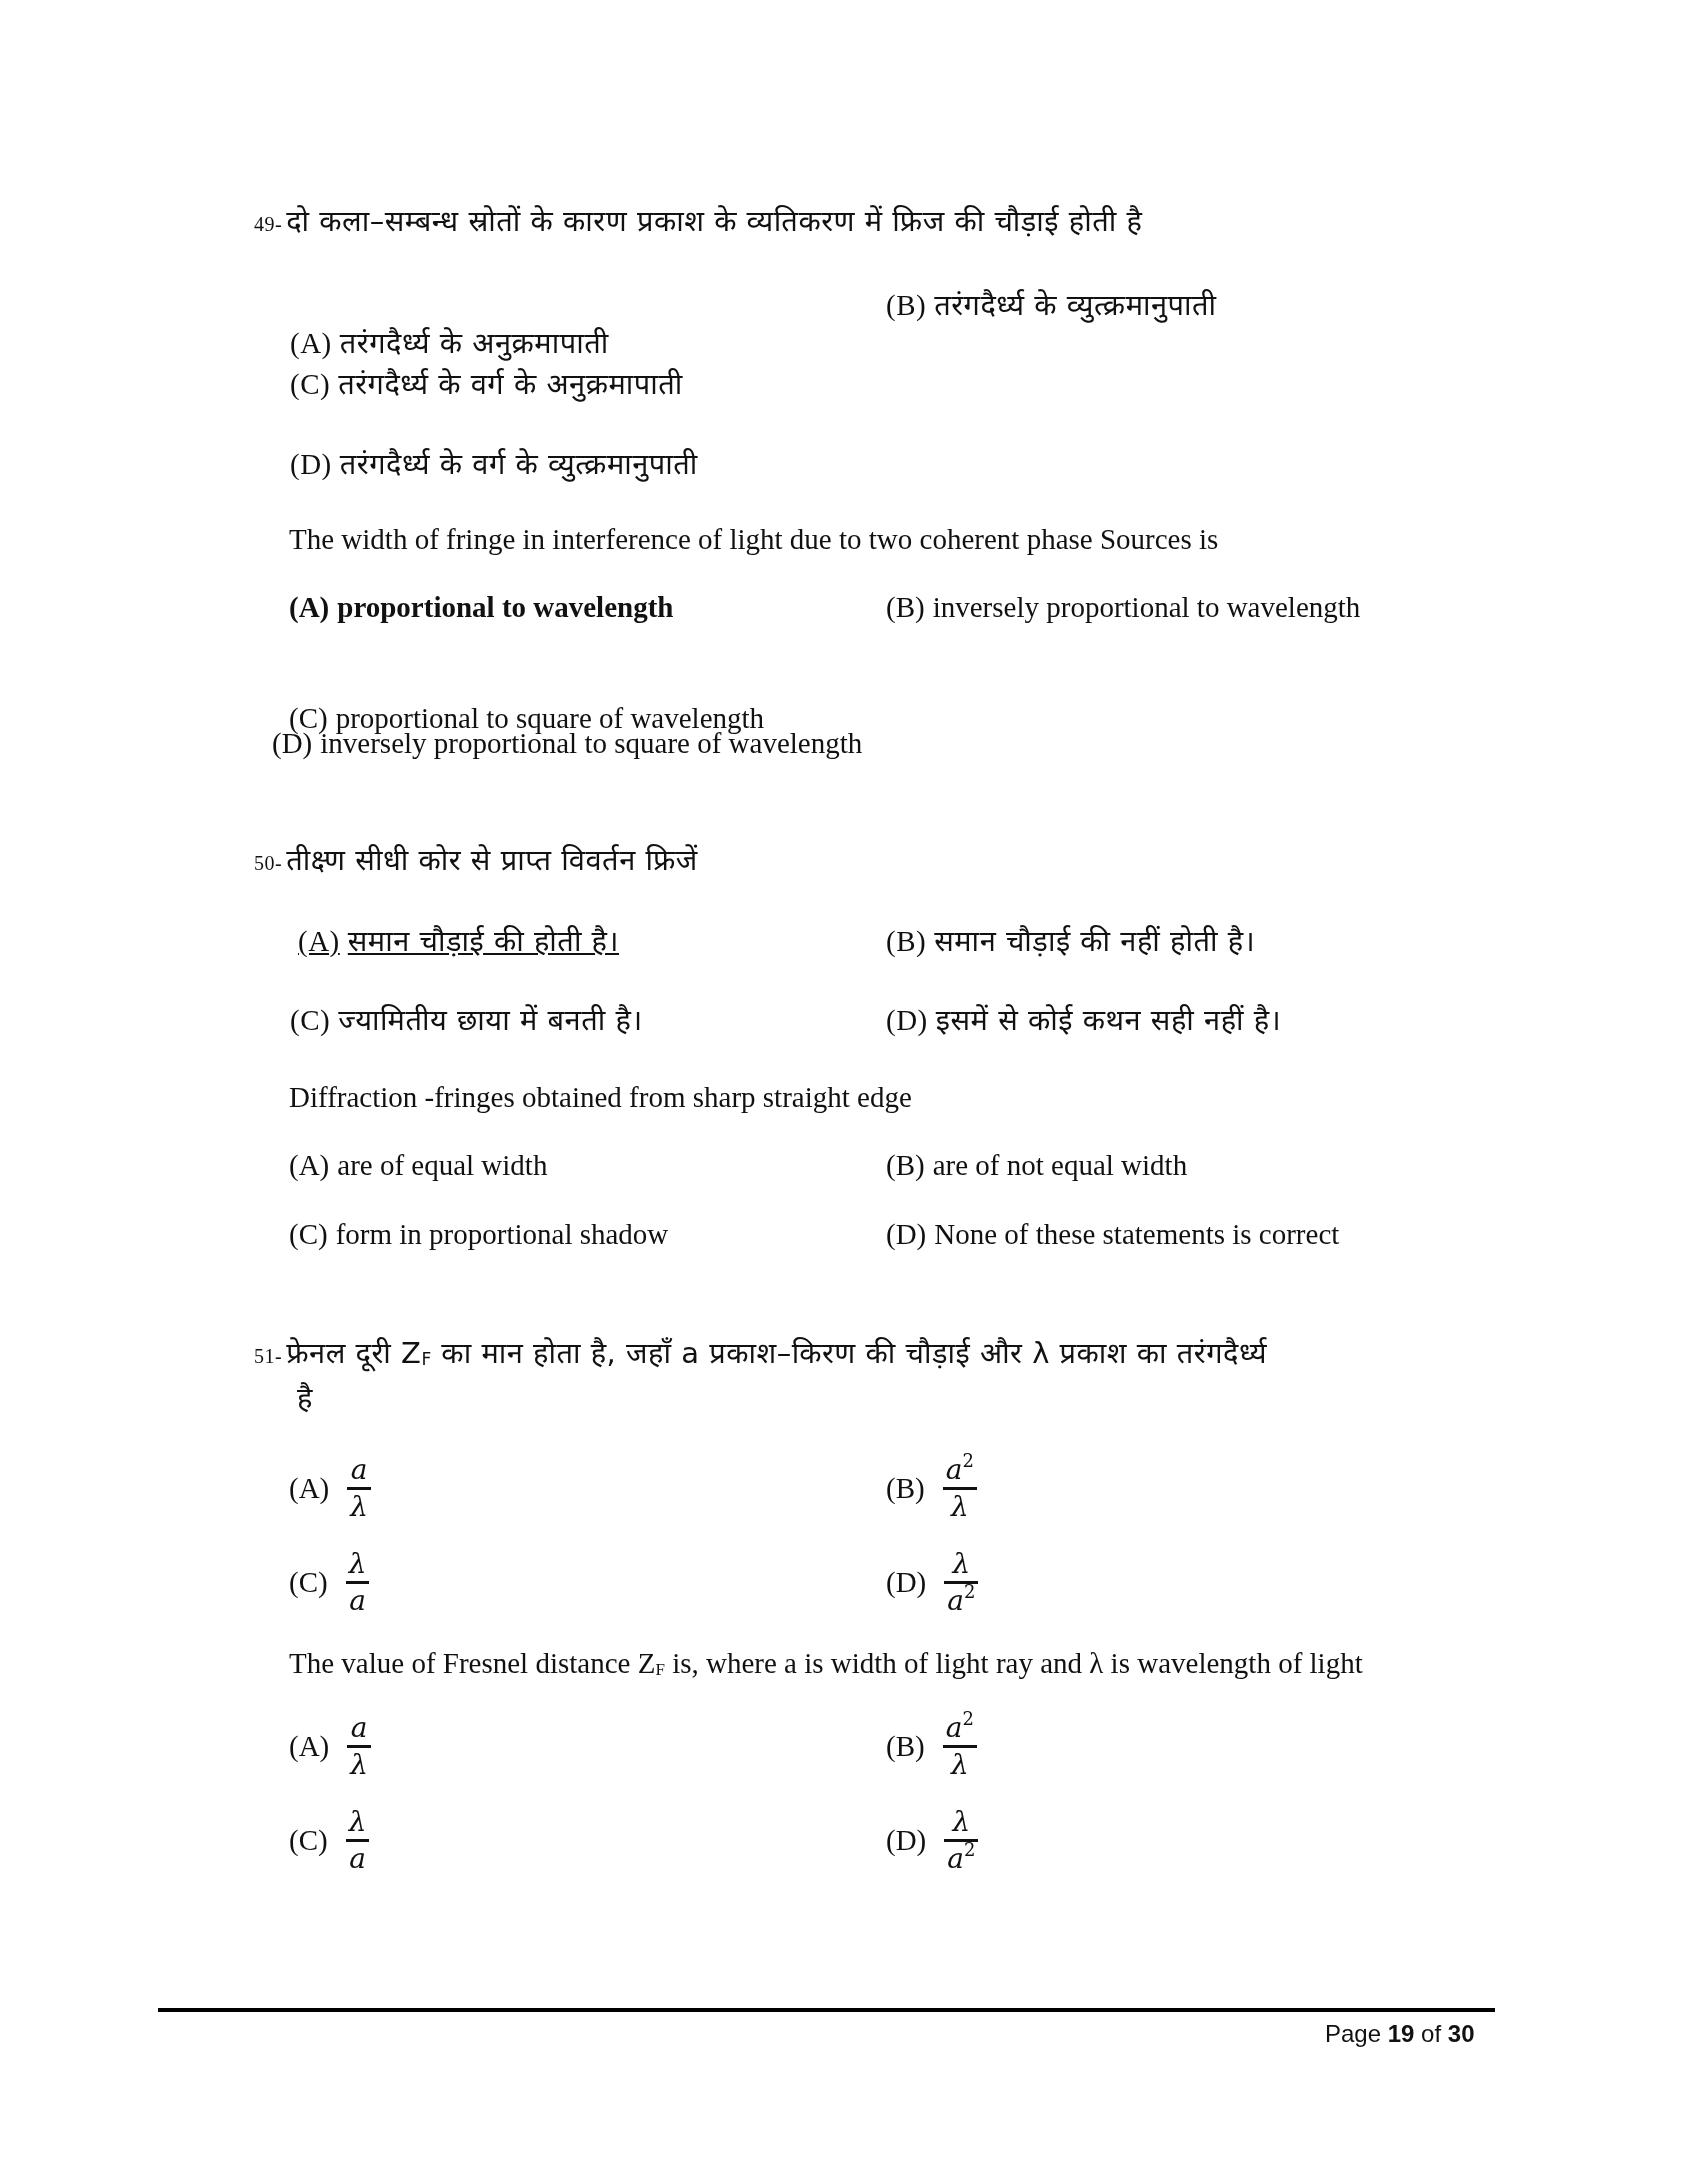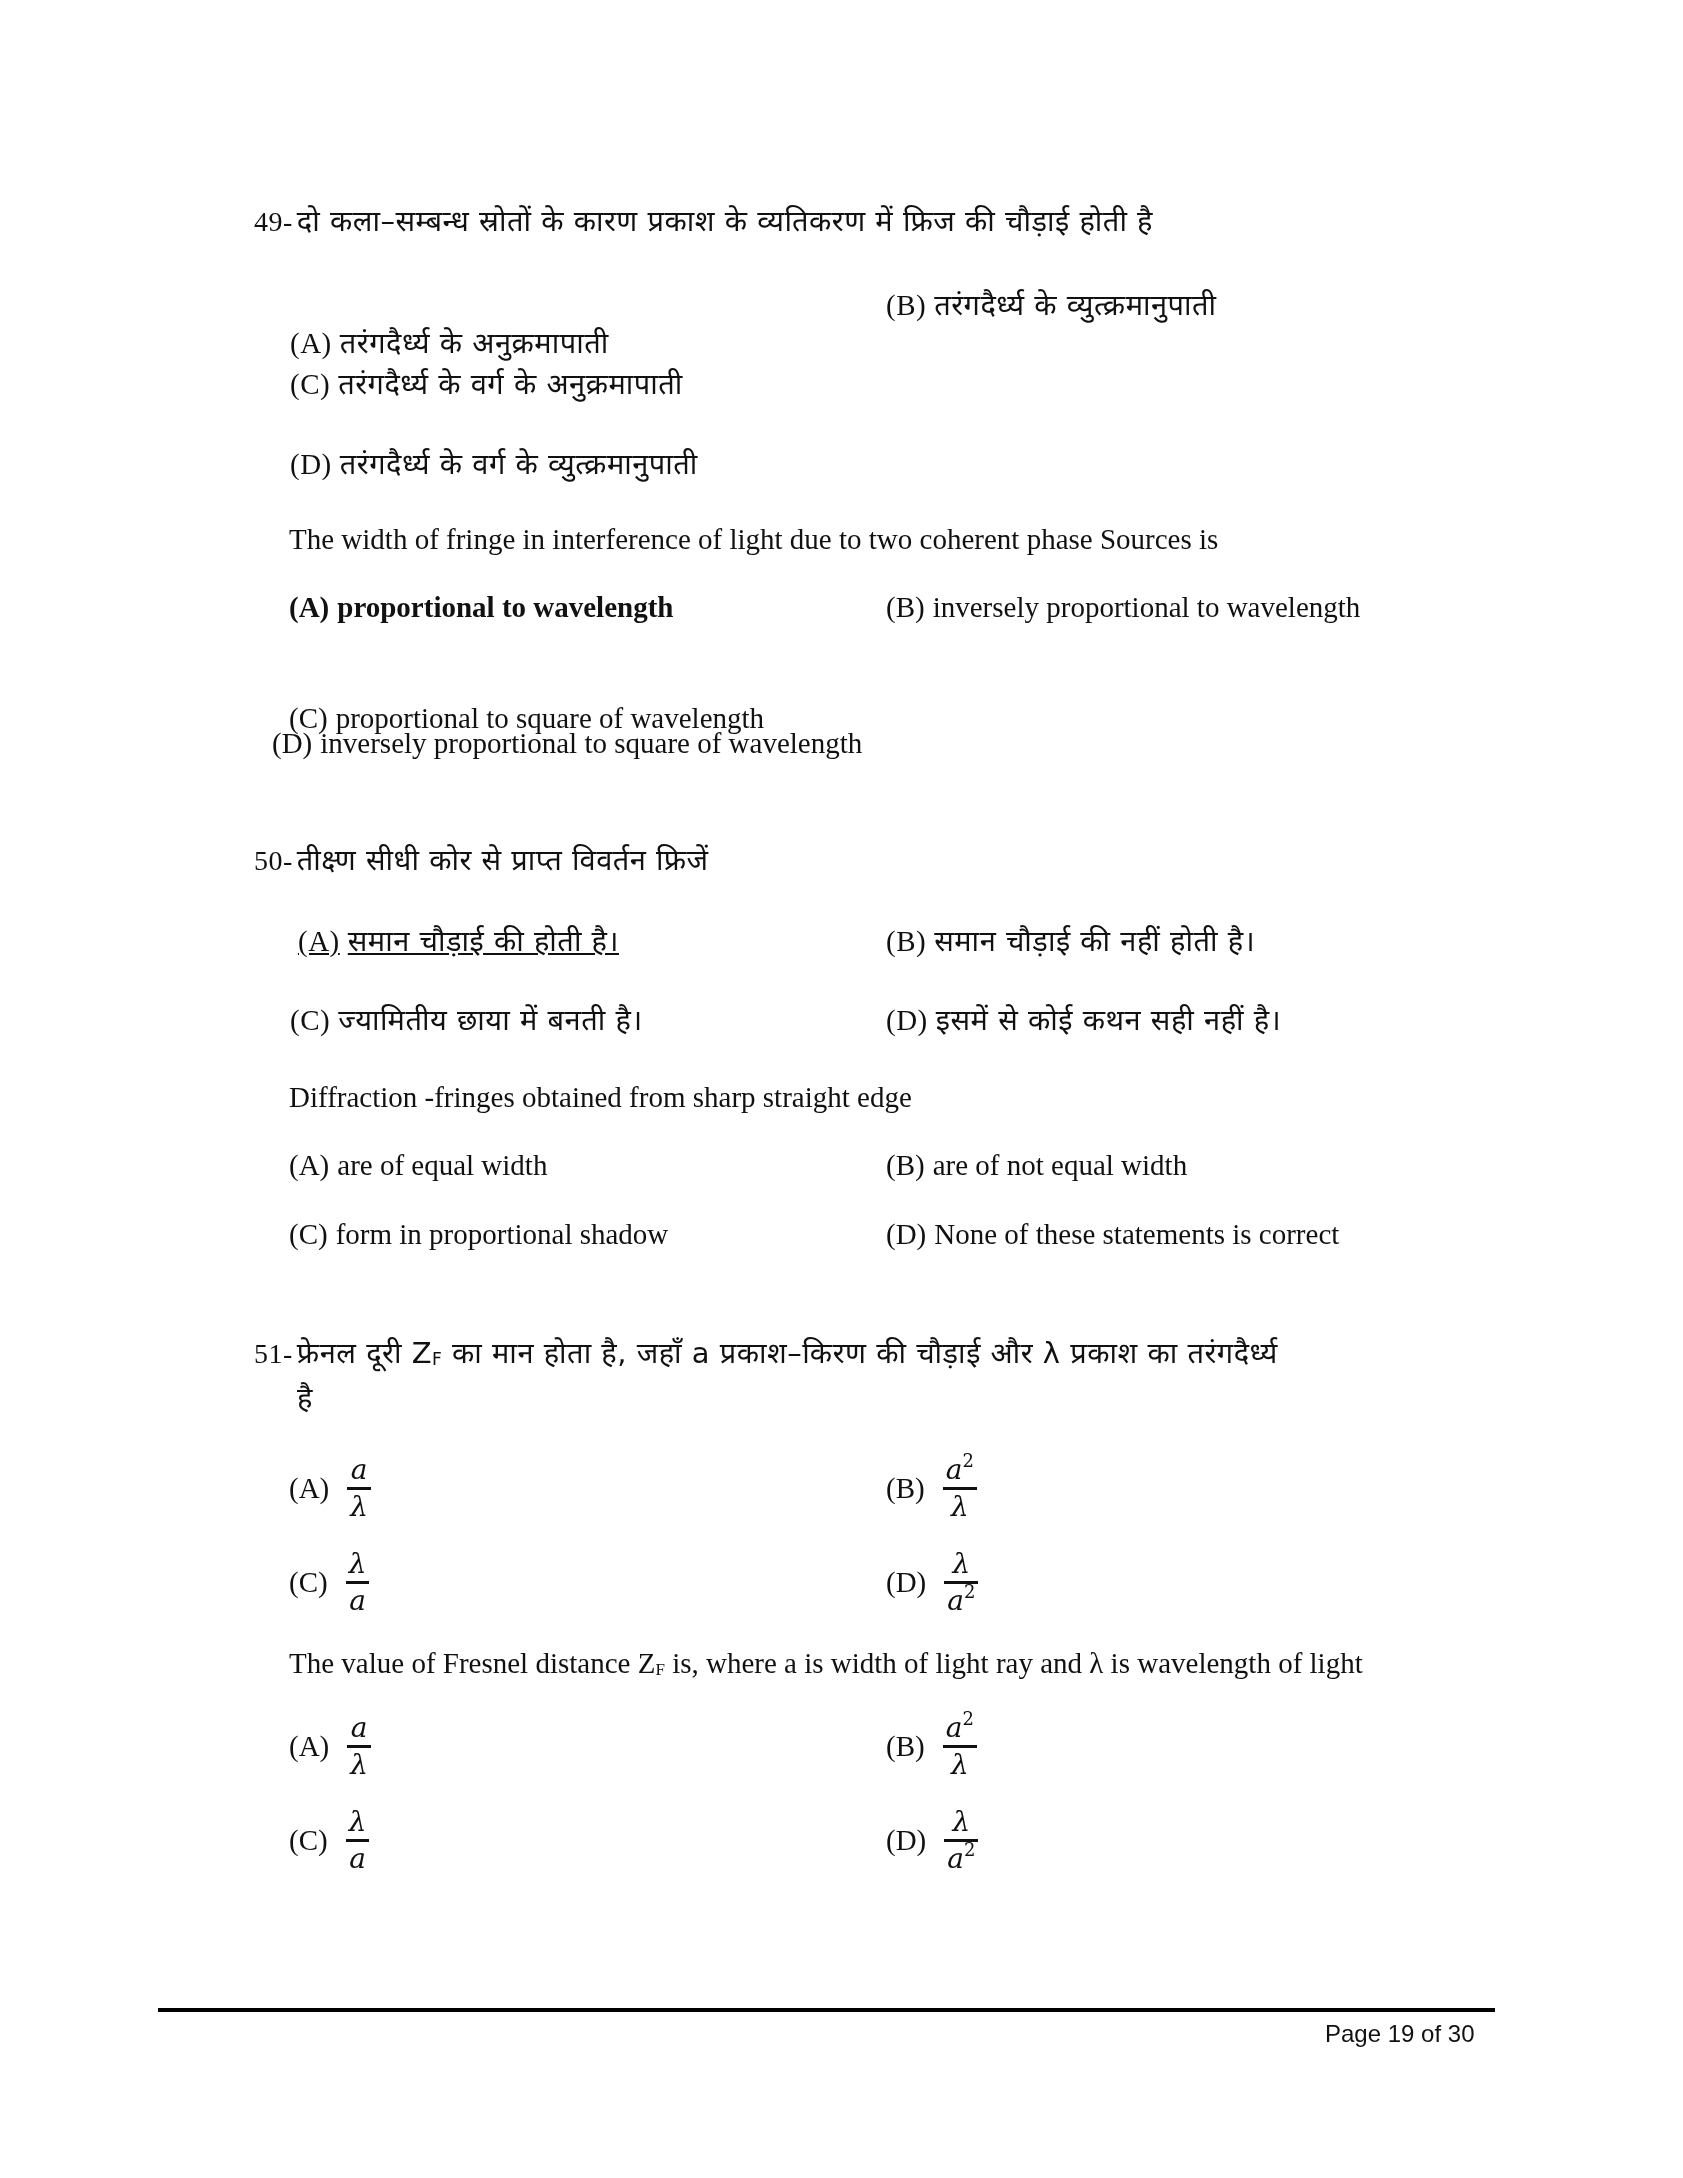--- a/index.html
+++ b/index.html
@@ -1,34 +1,34 @@
 <!DOCTYPE html>
 <html><head>
 <meta charset="utf-8">
 <style>
   html, body { margin: 0; padding: 0; background: #ffffff; }
   body { width: 1683px; height: 2178px; position: relative; overflow: hidden;
          font-family: "Liberation Serif", "DejaVu Serif", serif; color: #111111; }
   .line { position: absolute; white-space: nowrap; font-size: 30px; line-height: 40px; }
   .hi { font-family: "DejaVu Sans", "Liberation Sans", sans-serif; font-size: 29px; letter-spacing: 0.5px; }
   .en { font-family: "Liberation Serif", "DejaVu Serif", serif; font-size: 29px; }
-  .qnum { font-family: "Liberation Serif", serif; font-size: 28px; margin-right: 4px; }
+  .qnum { font-family: "Liberation Serif", serif; font-size: 20px; margin-right: 4px; }
   .optlabel { font-family: "Liberation Serif", serif; font-size: 29px; margin-right: 8px; }
   sub.zf { font-size: 17px; vertical-align: -2px; }
   .frac-opt { position: absolute; display: flex; align-items: center; }
   .frac { display: inline-flex; flex-direction: column; align-items: center; margin-left: 10px;
           font-family: "DejaVu Serif", "Liberation Serif", serif; font-style: italic; font-size: 28px; line-height: 34px; }
   .frac .num { padding: 0 3px; }
   .frac .bar { width: 100%; min-width: 22px; height: 3px; background: #111; }
   .frac .den { padding: 0 3px; }
   .frac sup { font-size: 18px; font-style: normal; vertical-align: 12px; line-height: 0; }
   .rule { position: absolute; left: 158px; top: 2008px; width: 1337px; height: 4px; background: #000; }
   .pageno { position: absolute; left: 1325px; top: 2016px; font-family: "Liberation Sans", "DejaVu Sans", sans-serif;
             font-size: 24px; line-height: 36px; color: #111; }
-  .pageno b { font-weight: normal; }
+  .pageno b { font-weight: bold; }
 </style>
 </head>
 <body>
 
 <div class="line hi" style="left:254px; top:201px;">
   <span class="qnum">49-</span><span>दो कला–सम्बन्ध स्रोतों के कारण प्रकाश के व्यतिकरण में फ्रिज की चौड़ाई होती है</span>
 </div>
 <div class="line hi" style="left:290px; top:285px;margin-top:38px;">
   <span class="optlabel">(A)</span><span>तरंगदैर्ध्य के अनुक्रमापाती</span>
 </div>

